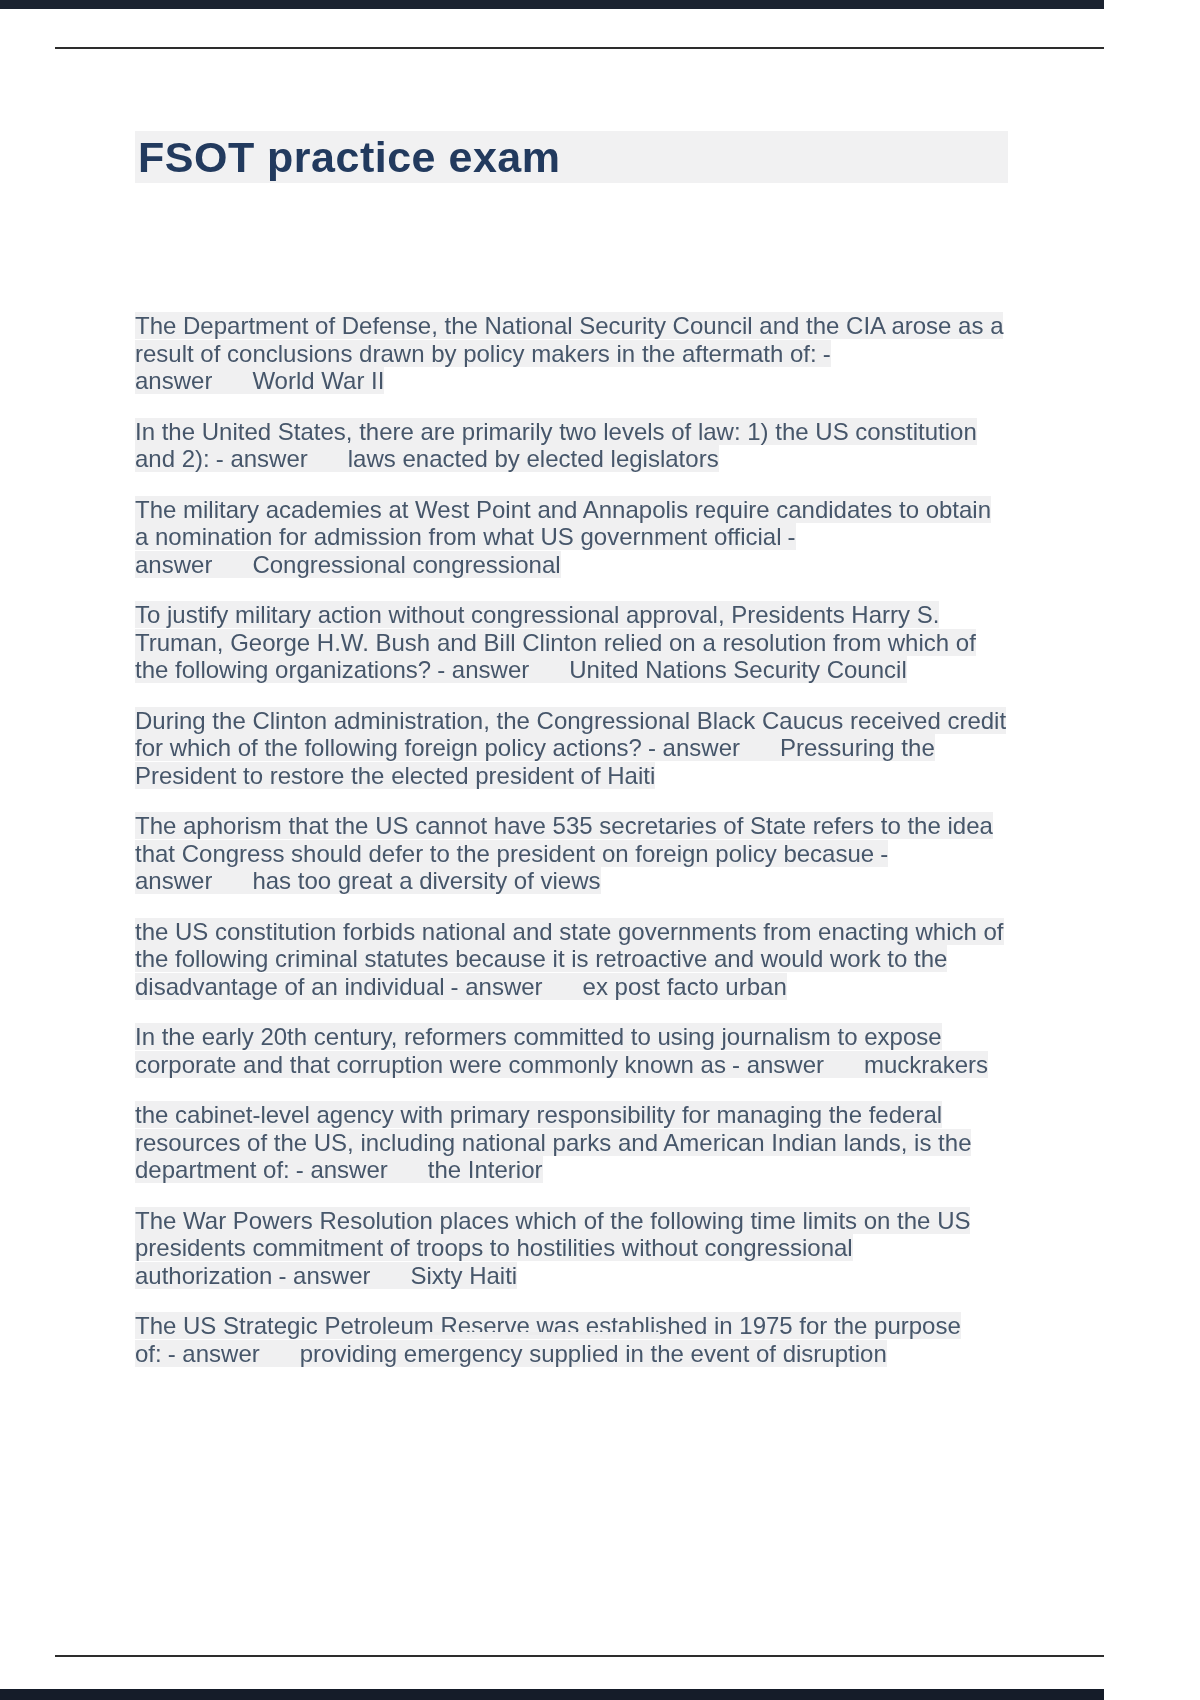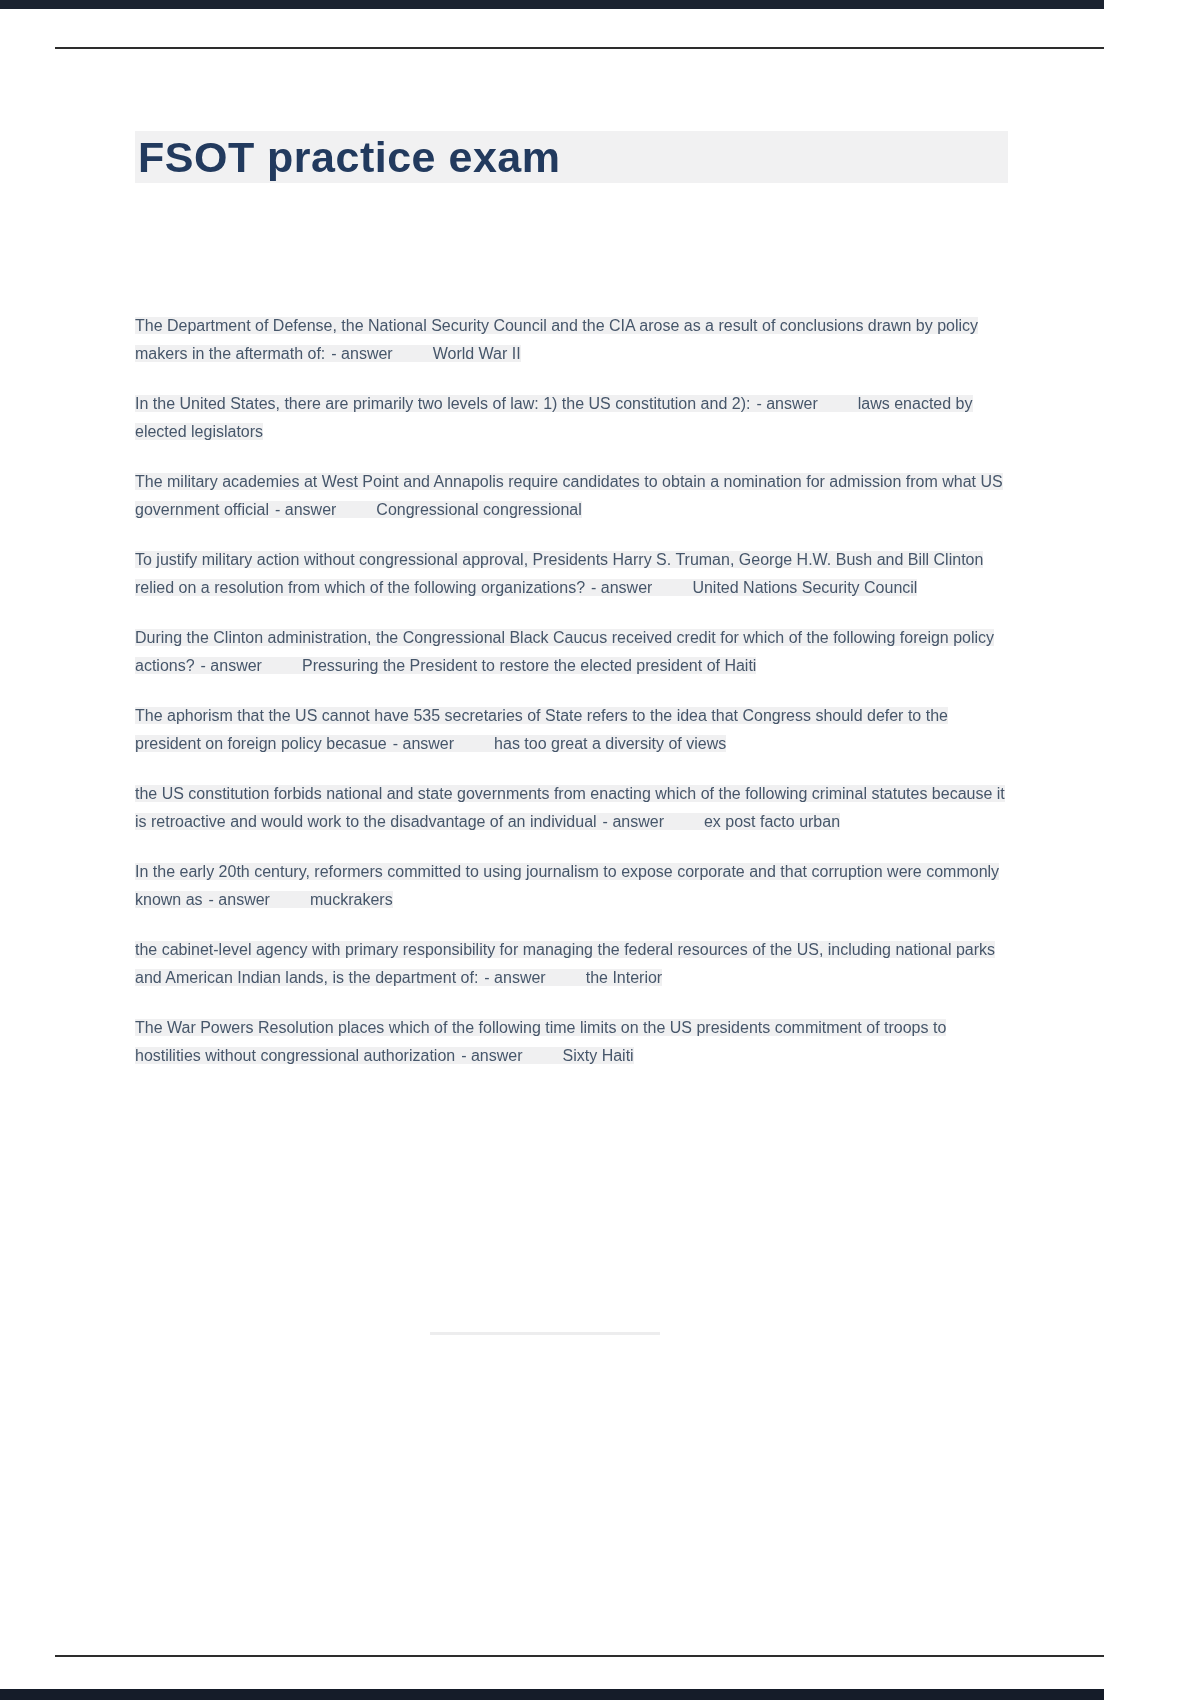--- a/index.html
+++ b/index.html
@@ -46,21 +46,21 @@
     line-height: 52px;
     font-weight: bold;
     padding-left: 3px;
     letter-spacing: 0.5px;
   }
   .qa-list {
     margin-top: 129px;
   }
   .qa-item {
     margin: 0 0 23px 0;
-    font-size: 16px;
+    font-size: 24px;
     line-height: 27.5px;
     color: #46566a;
   }
   .hl {
     background: #f0f0f1;
   }
   .qa-separator {
     padding-left: 6px;
   }
   .qa-answer {
@@ -100,20 +100,21 @@
   <p class="qa-item"><span class="hl qa-question">The aphorism that the US cannot have 535 secretaries of State refers to the idea that Congress should defer to the president on foreign policy becasue</span><span class="hl qa-separator">- answer</span><span class="hl qa-answer">has too great a diversity of views</span></p>
 
   <p class="qa-item"><span class="hl qa-question">the US constitution forbids national and state governments from enacting which of the following criminal statutes because it is retroactive and would work to the disadvantage of an individual</span><span class="hl qa-separator">- answer</span><span class="hl qa-answer">ex post facto urban</span></p>
 
   <p class="qa-item"><span class="hl qa-question">In the early 20th century, reformers committed to using journalism to expose corporate and that corruption were commonly known as</span><span class="hl qa-separator">- answer</span><span class="hl qa-answer">muckrakers</span></p>
 
   <p class="qa-item"><span class="hl qa-question">the cabinet-level agency with primary responsibility for managing the federal resources of the US, including national parks and American Indian lands, is the department of:</span><span class="hl qa-separator">- answer</span><span class="hl qa-answer">the Interior</span></p>
 
   <p class="qa-item"><span class="hl qa-question">The War Powers Resolution places which of the following time limits on the US presidents commitment of troops to hostilities without congressional authorization</span><span class="hl qa-separator">- answer</span><span class="hl qa-answer">Sixty Haiti</span></p>
 
+  <p class="qa-item"><span class="hl qa-question">The US Strategic Petroleum Reserve was established in 1975 for the purpose of:</span><span class="hl qa-separator">- answer</span><span class="hl qa-answer">providing emergency supplied in the event of disruption</span></p>
 </div>
   </div>
 
   <div class="artifact-line"></div>
   <div class="rule bottom"></div>
   <div class="edge-bar bottom"></div>
 
 </div>
 
 </body></html>

